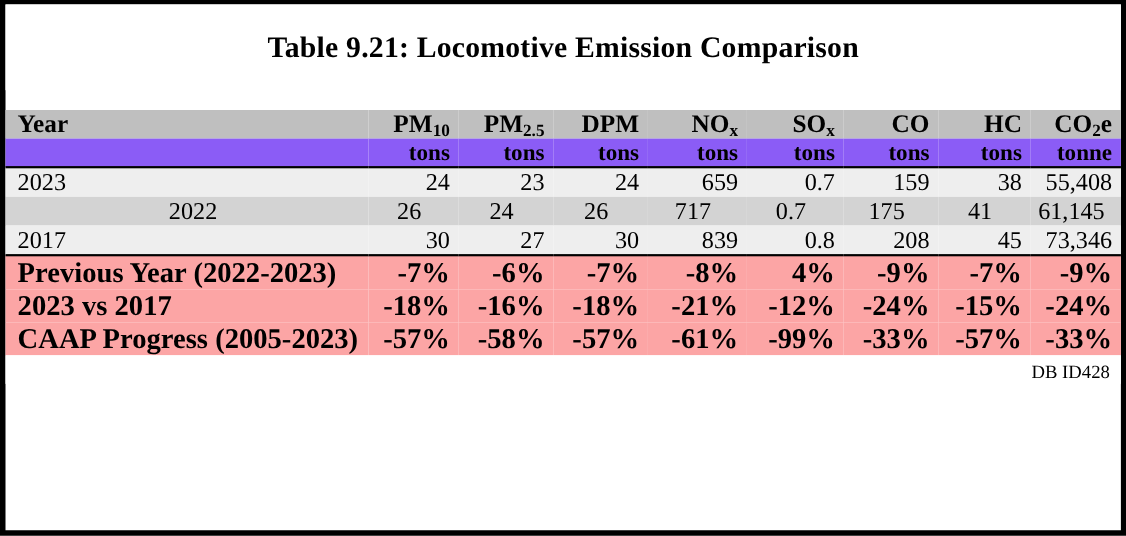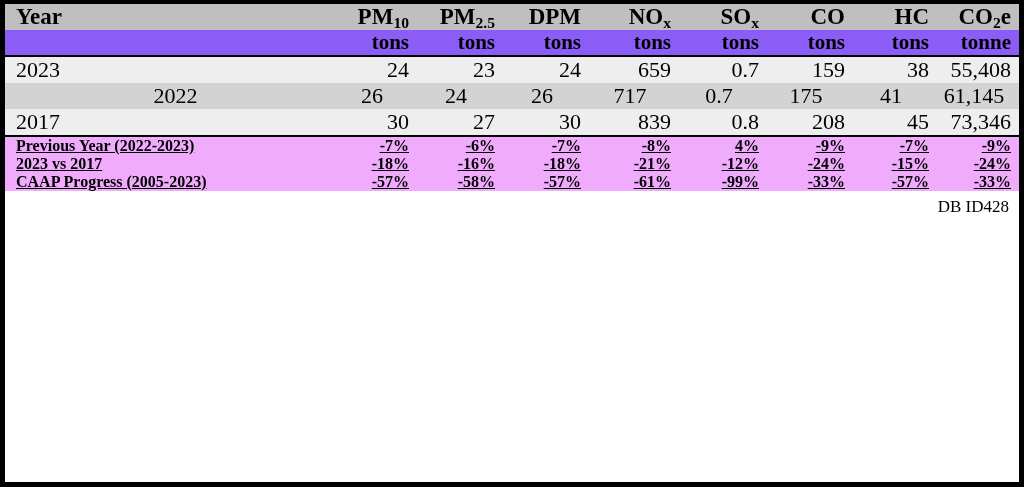--- a/index.html
+++ b/index.html
@@ -34,20 +34,21 @@
   }
   .title {
     font-size: 27px;
     font-weight: bold;
     letter-spacing: 0.2px;
   }
   table.tbl {
     width: 100%;
     border-collapse: collapse;
     table-layout: fixed;
+    margin-top: 18px;
   }
   table.tbl td, table.tbl th {
     padding: 0;
     margin: 0;
   }
   .head-row td {
     background: #bfbfbf;
     font-size: 23px;
     font-weight: bold;
     vertical-align: bottom;
@@ -74,27 +75,26 @@
     background: #eeeeee;
     padding-top: 5px;
     padding-bottom: 5px;
     vertical-align: middle;
   }
   .data-row.shade td {
     background: #d3d3d3;
     text-align: center;
   }
   .summary-row td {
-    font-size: 16px;
-    font-weight: bold;
-    background: #f0abfc;
+    font-size: 26px;
+    font-weight: bold;
+    background: #fca5a5;
     padding-top: 4px;
     padding-bottom: 4px;
     vertical-align: middle;
-    text-decoration: underline;
   }
   .summary-row td.c-num {
     text-align: right;
   }
   .rule-top td {
     border-top: 2px solid #000;
   }
   .footer {
     background: #ffffff;
     text-align: right;
@@ -108,20 +108,23 @@
     position: relative;
     top: 0.28em;
   }
   .hdr-label { white-space: nowrap; }
 </style>
 </head>
 <body>
 
 <div class="page">
 
+  <div class="title-area">
+    <div class="title">Table 9.21:  Locomotive Emission Comparison</div>
+  </div>
 
   <table class="tbl">
     <colgroup>
       <col style="width:330px">
       <col style="width:82px">
       <col style="width:86px">
       <col style="width:86px">
       <col style="width:90px">
       <col style="width:88px">
       <col style="width:86px">

